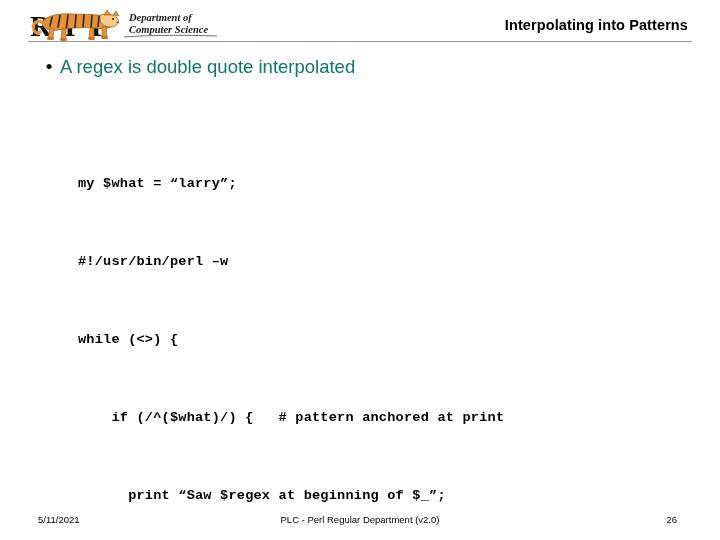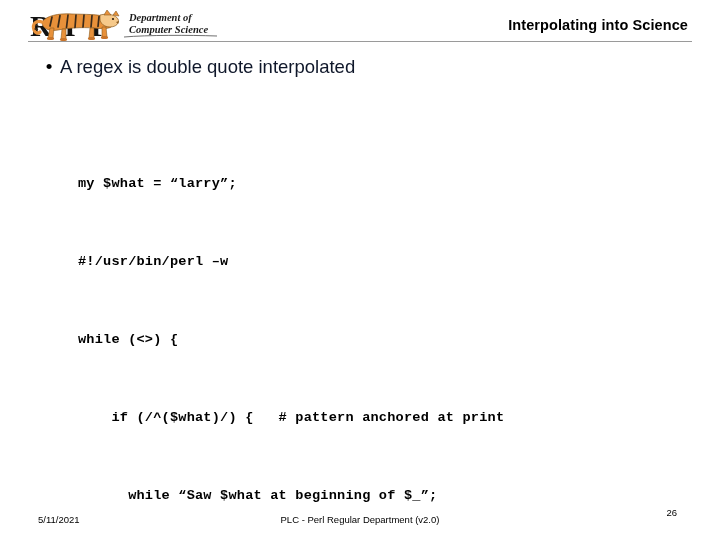--- a/index.html
+++ b/index.html
@@ -65,21 +65,21 @@
     font-size: 19px;
     line-height: 26px;
     color: #000;
     width: 22px;
     flex: 0 0 22px;
     text-align: center;
   }
   #bullet-text {
     font-size: 18.5px;
     line-height: 26px;
-    color: #0f172a;
+    color: #0f766e;
     white-space: nowrap;
   }
 
   #code-block {
     position: absolute;
     left: 78px;
     top: 119px;
     font-family: "Liberation Mono", "DejaVu Sans Mono", monospace;
     font-size: 13.6px;
     font-weight: bold;
@@ -113,21 +113,21 @@
     left: 0;
     bottom: 15px;
     width: 720px;
     text-align: center;
     font-size: 9.5px;
     color: #000;
   }
   #footer-page {
     position: absolute;
     right: 43px;
-    bottom: 22px;
+    bottom: 15px;
     font-size: 9.5px;
     color: #000;
   }
 </style>
 </head>
 <body>
 
 <div id="header">
 
   <div id="logo">
@@ -184,36 +184,36 @@
 
       <g fill="#1A1A1A" font-family="'Liberation Serif', serif" font-style="italic" font-weight="bold" font-size="10.5">
         <text x="101" y="15">Department of</text>
         <text x="101" y="27">Computer Science</text>
       </g>
 
       <path d="M96 31 C120 29, 160 29, 189 30" fill="none" stroke="#4A4A4A" stroke-width="0.8"></path>
     </svg>
   </div>
 
-  <div id="slide-title">Interpolating into Science</div>
+  <div id="slide-title">Interpolating into Patterns</div>
 
   <div id="header-rule"></div>
 </div>
 
 <div id="bullet-row">
   <div id="bullet-mark">•</div>
   <div id="bullet-text">A regex is double quote interpolated</div>
 </div>
 
 <div id="code-block">
   <div class="code-line">my $what = “larry”;</div>
   <div class="code-line">#!/usr/bin/perl –w</div>
   <div class="code-line">while (&lt;&gt;) {</div>
   <div class="code-line">    if (/^($what)/) {   # pattern anchored at print</div>
-  <div class="code-line">      while “Saw $what at beginning of $_”;</div>
+  <div class="code-line">      print “Saw $regex at beginning of $_”;</div>
   
   
 </div>
 
 <div id="footer">
   <div id="footer-date">5/11/2021</div>
   <div id="footer-center">PLC - Perl Regular Department  (v2.0)</div>
   <div id="footer-page">26</div>
 </div>
 

